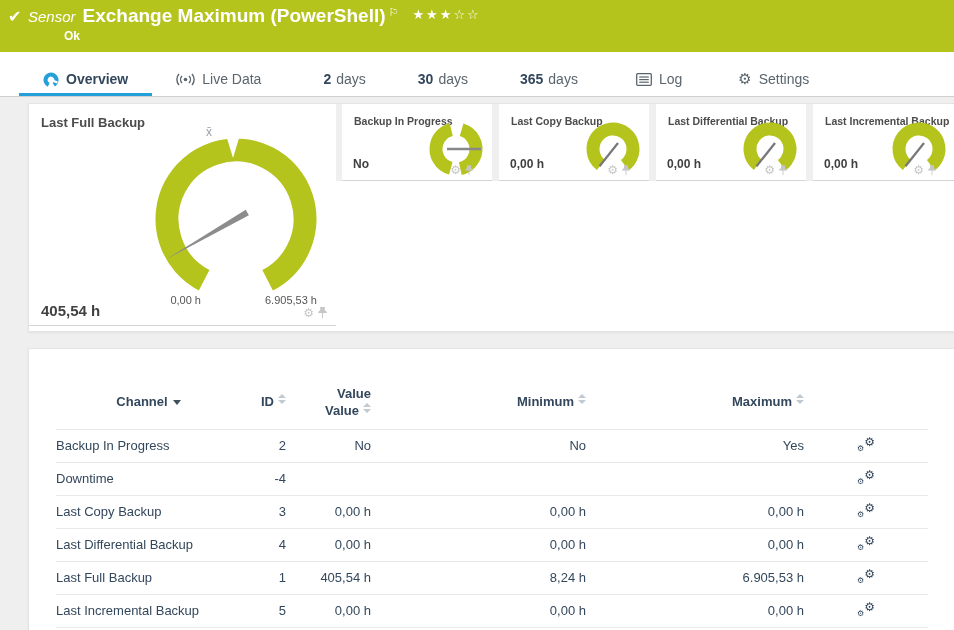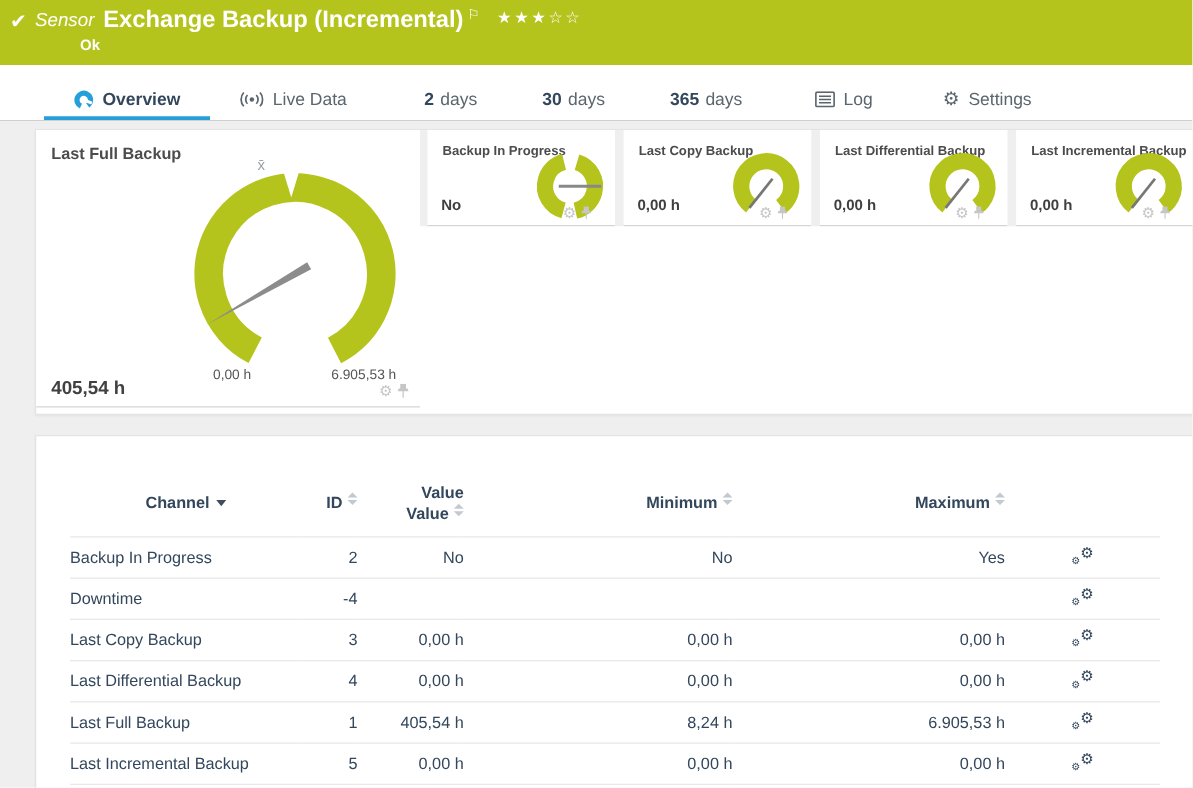--- a/index.html
+++ b/index.html
@@ -21,21 +21,21 @@
   .title-line { position:absolute; left:28px; top:5px; white-space:nowrap; }
   .kind-label { font-style:italic; font-size:15px; margin-right:7px; }
   .sensor-title { font-weight:bold; font-size:19px; }
   .flag-icon { font-size:11px; vertical-align:super; margin-left:3px; }
   .stars { font-size:13px; letter-spacing:2px; margin-left:14px; vertical-align:3px; }
   .status-line { position:absolute; left:64px; top:29px; font-size:12px; font-weight:bold; }
 
   
   .tabbar {
     margin-top:10px; height:35px; border-bottom:1px solid #cfcfcf;
-    display:flex; align-items:stretch; padding-left:35px; background:#fff;
+    display:flex; align-items:stretch; padding-left:19px; background:#fff;
     font-size:14px; color:#5a656d;
   }
   .tab { display:flex; align-items:center; padding:0 24px; cursor:pointer; white-space:nowrap; position:relative; }
   .tab .ticon { margin-right:7px; display:flex; align-items:center; }
   .tab.active { box-shadow:inset 0 -3px 0 #259fd9; color:#33475c; font-weight:bold; }
   .tab .num { font-weight:bold; color:#33475c; margin-right:5px; }
   .gear-glyph { font-size:15px; line-height:1; }
 
   
   .content { background:#efefef; height:533px; padding:6px 0 0 28px; }
@@ -82,21 +82,21 @@
   .gears-icon { position:relative; display:inline-block; width:18px; height:16px; color:#33475c; cursor:pointer; }
   .gears-icon .g1 { position:absolute; right:0; top:-1px; font-size:12px; }
   .gears-icon .g2 { position:absolute; left:0; bottom:-1px; font-size:8px; }
 </style>
 </head>
 <body>
 
 <header class="greenbar">
   <span class="check-icon glyph">✔</span>
   <div class="title-line">
-    <span class="kind-label">Sensor</span><span class="sensor-title">Exchange Backup (Incremental)</span><span class="flag-icon glyph">⚐</span><span class="stars glyph">★★★☆☆</span>
+    <span class="kind-label">Sensor</span><span class="sensor-title">Exchange Maximum (PowerShell)</span><span class="flag-icon glyph">⚐</span><span class="stars glyph">★★★☆☆</span>
   </div>
   <div class="status-line">Ok</div>
 </header>
 
 <nav class="tabbar">
   <div class="tab active">
     <span class="ticon">
       <svg width="16" height="15" viewBox="0 0 16 15">
         <circle cx="8" cy="8" r="5.4" fill="none" stroke="#259fd9" stroke-width="4.2" stroke-dasharray="28 6" transform="rotate(115 8 8)"></circle>
         <line x1="8" y1="8" x2="14.5" y2="10.5" stroke="#ffffff" stroke-width="2.4"></line>

